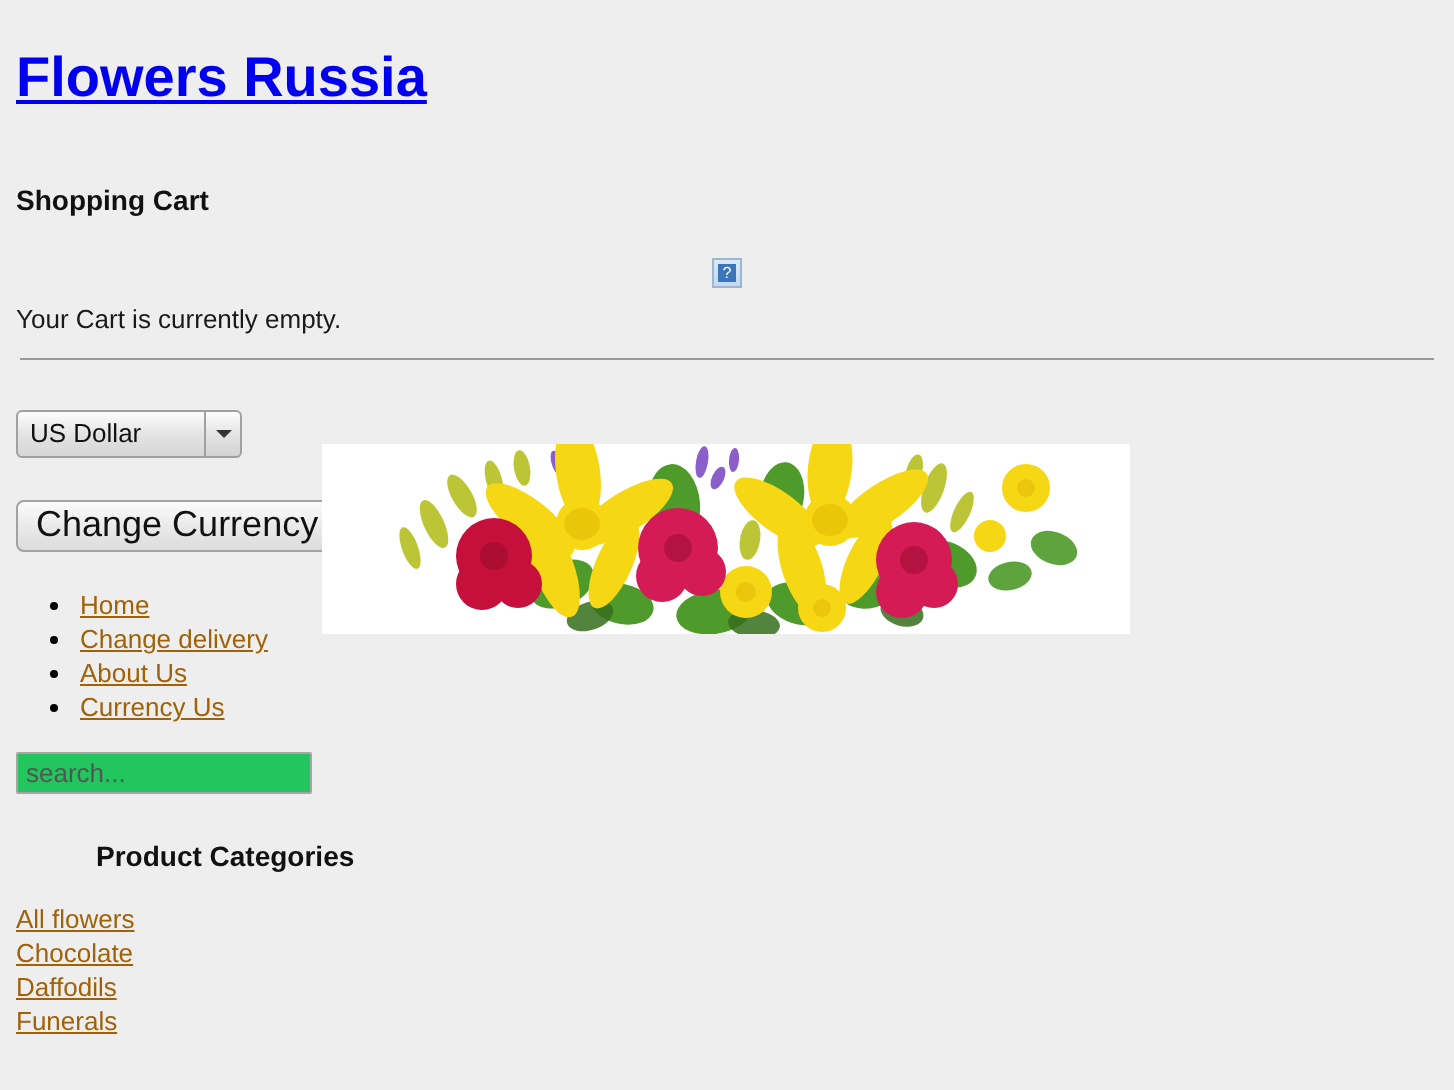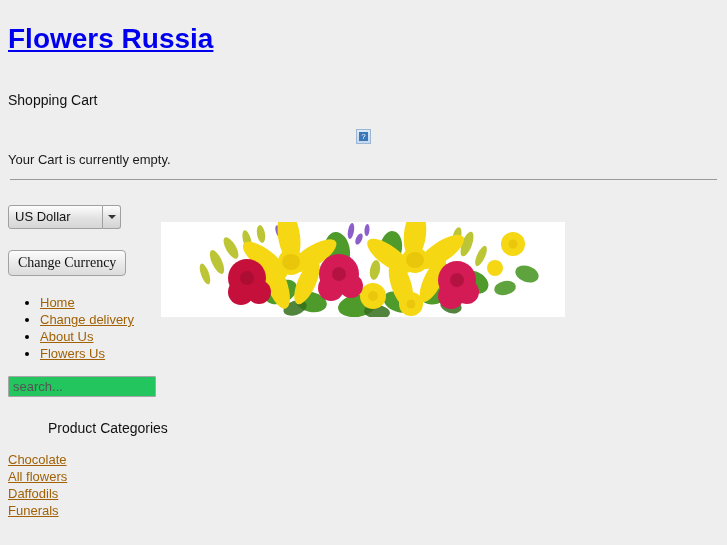--- a/index.html
+++ b/index.html
@@ -34,21 +34,21 @@
   }
   .site-title a {
     color: #0000ee;
     text-decoration: underline;
   }
 
   
   .section-heading {
     margin: 0;
     font-size: 14px;
-    font-weight: normal;
+    font-weight: bold;
     color: #111111;
     line-height: 16px;
   }
   #shopping-cart-heading { padding-top: 36px; }
   #currency-heading { padding-top: 17px; }
   #categories-heading { padding-top: 23px; margin-left: 40px; }
 
   
   .cart-block {
     padding-top: 20px;
@@ -137,22 +137,22 @@
     height: 0;
     border-left: 4px solid transparent;
     border-right: 4px solid transparent;
     border-top: 4px solid #333333;
   }
 
   .btn {
     margin-top: 21px;
     display: inline-block;
     padding: 4px 9px 5px 9px;
-    font-family: Liberation Serif, serif;
-    font-size: 14px;
+    font-family: Liberation Sans, sans-serif;
+    font-size: 18px;
     line-height: 15px;
     color: #111111;
     border: 1px solid #a2a2a2;
     border-radius: 4px;
     background: linear-gradient(#fcfcfc, #eaeaea 50%, #dcdcdc);
     cursor: pointer;
   }
 
   
   .banner {
@@ -340,29 +340,29 @@
         <ellipse cx="366" cy="52" rx="12" ry="8" transform="rotate(20 366 52)"></ellipse>
         <ellipse cx="344" cy="66" rx="11" ry="7" transform="rotate(-12 344 66)"></ellipse>
       </g>
     </svg>
   </div>
 
   <ul class="nav-list">
     <li><a href="#">Home</a></li>
     <li><a href="#">Change delivery</a></li>
     <li><a href="#">About Us</a></li>
-    <li><a href="#">Flowers Us</a></li>
+    <li><a href="#">Currency Us</a></li>
   </ul>
 
   <div class="search-wrap">
     <input class="search-input" type="text" placeholder="search..." style="">
   </div>
 
   <h3 id="categories-heading" class="section-heading">Product Categories</h3>
 
   <ul class="cat-list">
+    <li><a class="cat-link" href="#">All flowers</a></li>
     <li><a class="cat-link" href="#">Chocolate</a></li>
-    <li><a class="cat-link" href="#">All flowers</a></li>
     <li><a class="cat-link" href="#">Daffodils</a></li>
     <li><a class="cat-link" href="#">Funerals</a></li>
   </ul>
 
 </div>
 
 </body></html>

